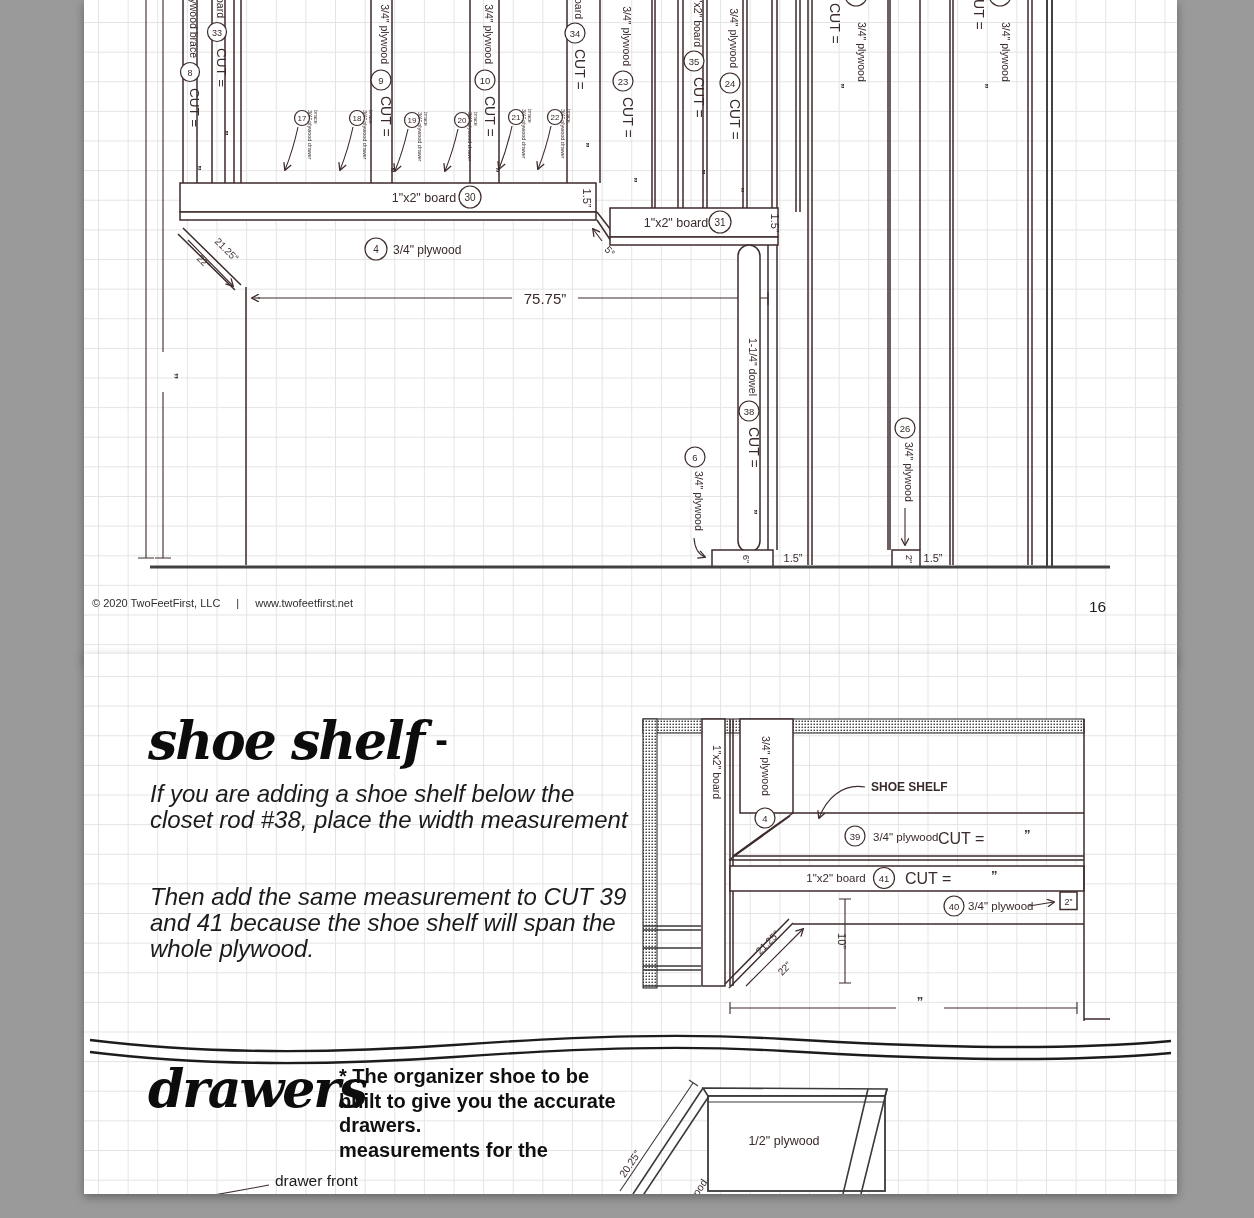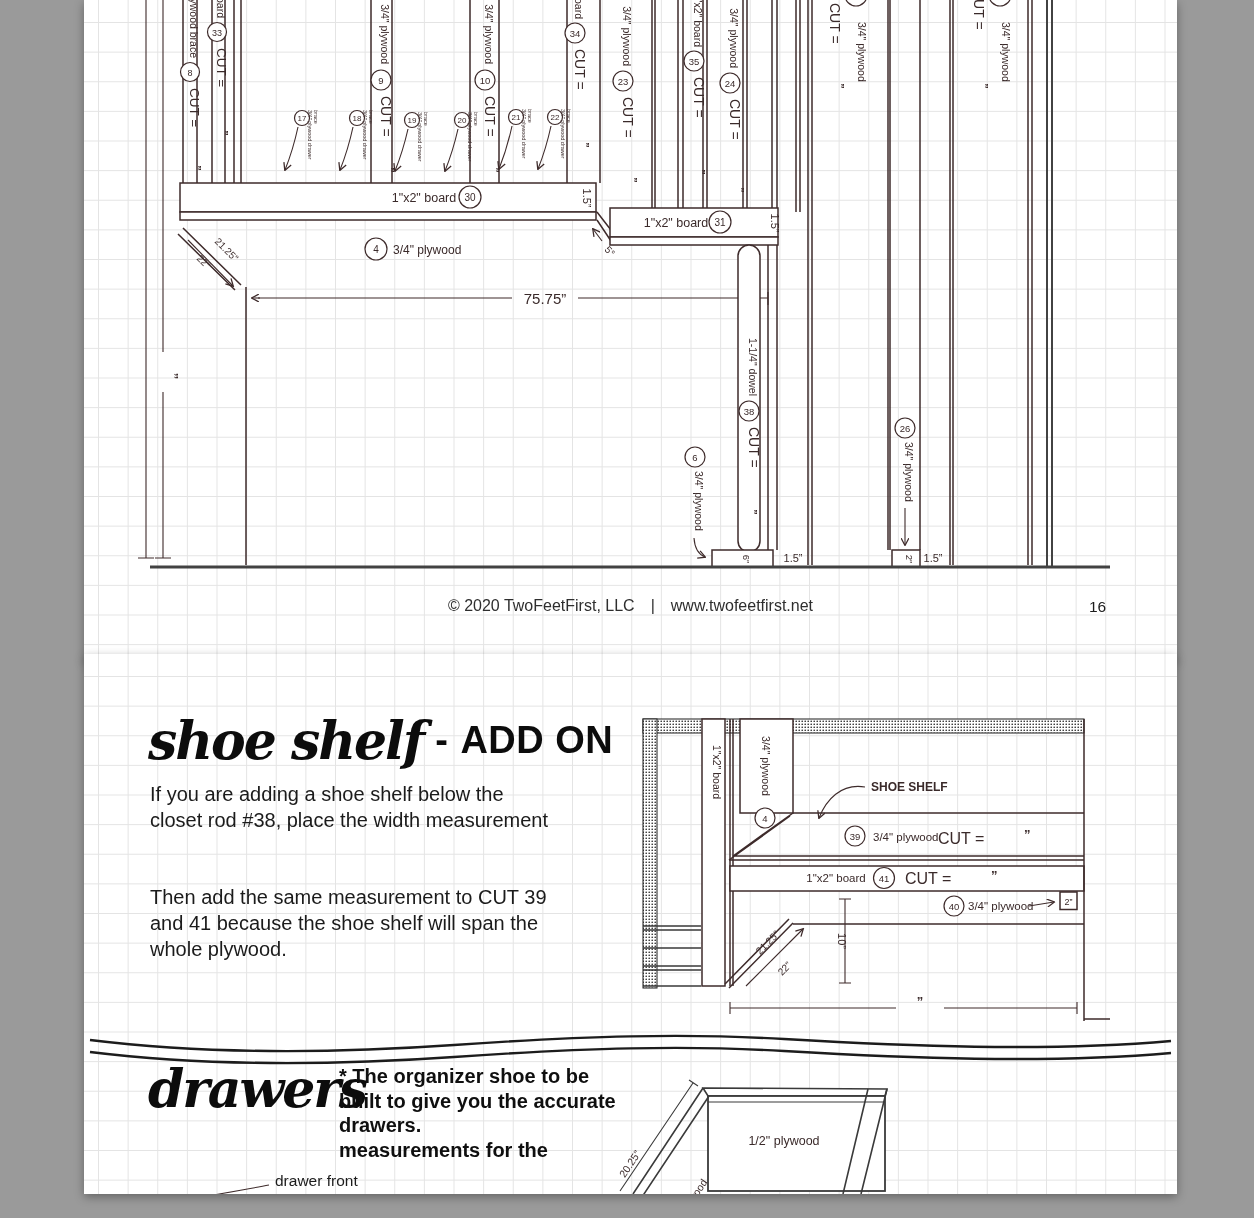--- a/index.html
+++ b/index.html
@@ -15,29 +15,29 @@
   svg{position:absolute;left:0;top:0;}
   svg text{font-family:"Liberation Sans","DejaVu Sans",sans-serif;fill:#3a2a2a;}
   .ln{stroke:#3e2b2b;stroke-width:1.5;fill:none;}
   .lnt{stroke:#3e2b2b;stroke-width:1.1;fill:none;}
   .dk{stroke:#424242;fill:none;}
   .wh{fill:#fff;stroke:#3e2b2b;stroke-width:1.5;}
   .cir{fill:#fff;stroke:#3e2b2b;stroke-width:1.2;}
   .qm{font-weight:bold;}
   .blk{stroke:#1c1c1c;fill:none;}
   .gry{stroke:#3a3a3a;fill:none;}
-  .footer{position:absolute;left:0;top:597px;width:100%;text-align:center;
-    font-size:16px;color:#2e2e2e;}
+  .footer{position:absolute;left:0;top:597px;width:100%;
+    font-size:11px;color:#2e2e2e;}
   .footer span{margin:0 8px;}
   .pagenum{position:absolute;left:1005px;top:598px;font-size:15.5px;color:#1c1c1c;}
   .titleline{position:absolute;display:flex;align-items:center;gap:12px;color:#0c0c0c;}
   .script{font-family:"DejaVu Serif","Liberation Serif",serif;font-style:italic;font-weight:700;
     font-size:52px;letter-spacing:-2px;white-space:nowrap;}
   .caps{font-weight:900;font-size:38px;letter-spacing:.5px;white-space:nowrap;}
-  .para{position:absolute;font-size:20px;line-height:26px;color:#1b1b1b;white-space:nowrap;}
+  .para{position:absolute;font-size:24px;line-height:26px;color:#1b1b1b;white-space:nowrap;font-style:italic;}
   .note{position:absolute;font-size:20px;line-height:24.5px;font-weight:bold;color:#0f0f0f;white-space:nowrap;}
   .smalllabel{position:absolute;font-size:15.5px;color:#1c1c1c;white-space:nowrap;text-align:right;}
 </style>
 </head>
 <body>
 
 <div id="viewport">
 
   <div class="page" id="page1">
     <svg width="1093" height="661" viewBox="0 0 1093 661">
@@ -234,21 +234,20 @@
       <span>© 2020 TwoFeetFirst, LLC</span><span>|</span><span>www.twofeetfirst.net</span>
     </div>
     <div class="pagenum">16</div>
   </div>
 
   <div class="page" id="page2">
 
     <div class="titleline" style="left:64px;top:56px;">
       <span class="script">shoe shelf</span>
       <span class="caps">-</span>
-      <span class="caps">ADD ON</span>
     </div>
 
     <div class="para" style="left:66px;top:127px;">
       <div>If you are adding a shoe shelf below the</div>
       <div>closet rod #38, place the width measurement</div>
     </div>
     <div class="para" style="left:66px;top:230px;">
       <div>Then add the same measurement to CUT 39</div>
       <div>and 41 because the shoe shelf will span the</div>
       <div>whole plywood.</div>

